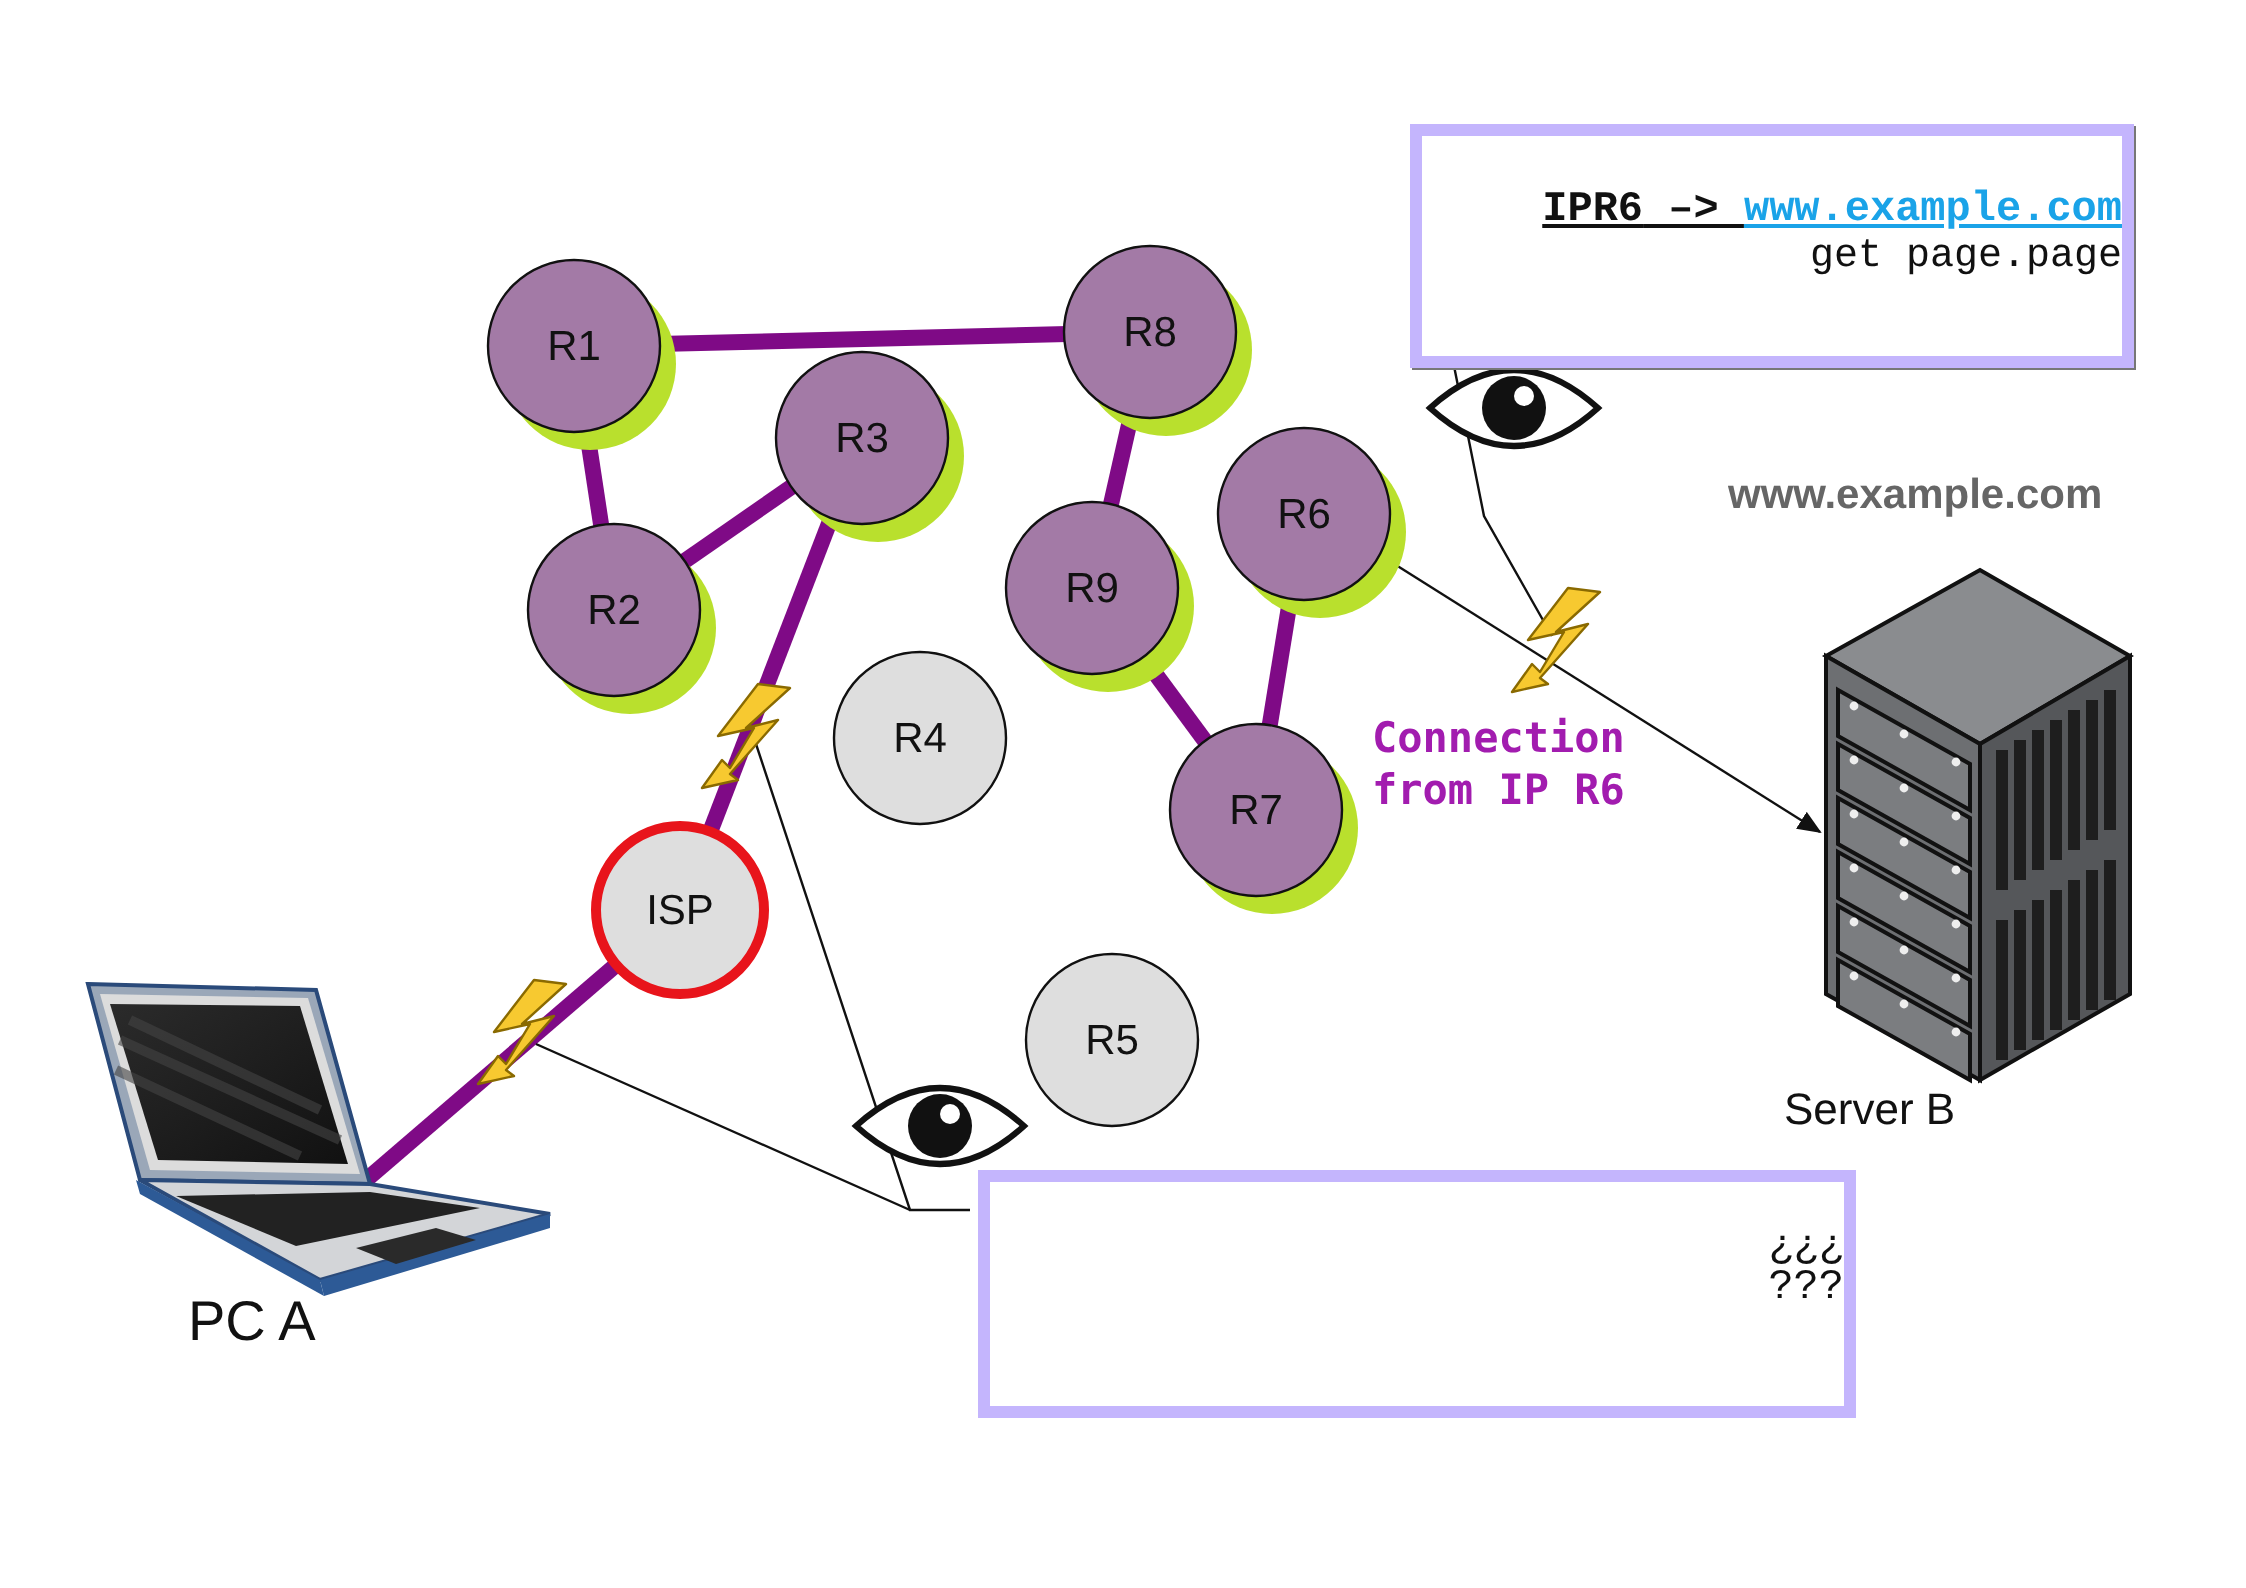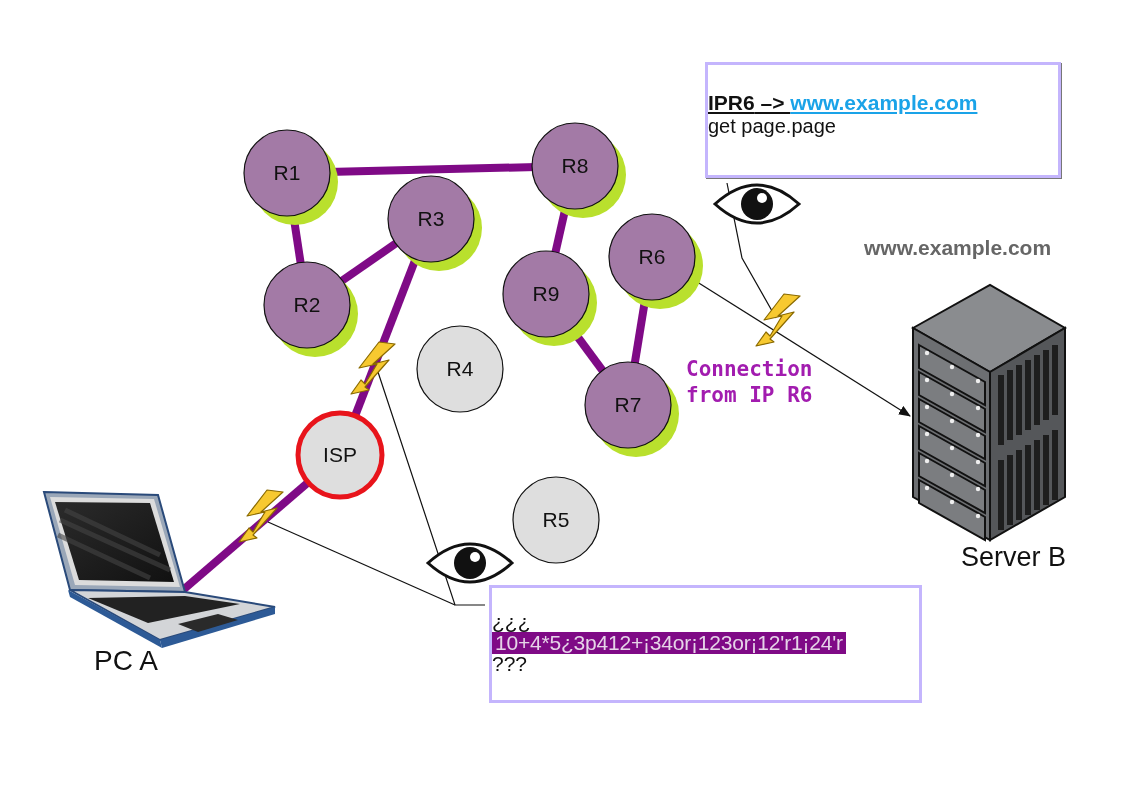--- a/index.html
+++ b/index.html
@@ -1,36 +1,36 @@
 <!DOCTYPE html>
 <html><head>
 <meta charset="utf-8">
 <style>
   html, body { margin: 0; padding: 0; background: #ffffff; }
   body { width: 1123px; height: 794px; position: relative; overflow: hidden;
          font-family: "Liberation Sans", sans-serif; }
   #canvas { position: absolute; left: 0; top: 0; }
   .node-label { font-family: "Liberation Sans", sans-serif; font-size: 21px; fill: #111; }
-  .box { position: absolute; background: #fff; border: 3px solid #c4b5fd; text-align: left;
-         font-family: Liberation Sans, sans-serif; }
+  .box { position: absolute; background: #fff; border: 6px solid #c4b5fd; text-align: right;
+         font-family: Liberation Mono, monospace; }
   #top-box { left: 705px; top: 62px; width: 350px; height: 110px; box-shadow: 1px 1px 0 #777; }
   #top-box .l1 { margin-top: 26px; font-size: 21px; line-height: 24px; }
   #top-box .l1 .ip { font-weight: bold; color: #111; text-decoration: underline; }
   #top-box .l1 .dom { font-weight: bold; color: #1aa3e8; text-decoration: underline; }
   #top-box .l1 .arrow { font-weight: bold; text-decoration: underline; color:#111; }
   #top-box .l2 { font-size: 20px; line-height: 22px; color: #111; }
   #bot-box { left: 489px; top: 585px; width: 427px; height: 112px; }
   #bot-box .q1 { margin-top: 24px; font-size: 21px; line-height: 20px; color: #111; }
   #bot-box .enc { display: inline-block; margin-top: 0; background: #7f0a86; color: #e6d4e8;
                   font-size: 21px; line-height: 22px; padding: 0 3px; letter-spacing: -0.2px;
                   white-space: nowrap; }
   #bot-box .q2 { font-size: 21px; line-height: 20px; color: #111; }
   .lbl { position: absolute; font-family: "Liberation Sans", sans-serif; color: #111; }
   #server-domain { left: 864px; top: 236px; font-size: 21px; font-weight: bold; color: #666; }
-  #server-name { left: 961px; top: 542px; font-size: 27px; }
+  #server-name { left: 892px; top: 542px; font-size: 22px; }
   #pc-name { left: 94px; top: 645px; font-size: 28px; }
   #conn-note { left: 686px; top: 356px; font-size: 21px; line-height: 26px; color: #a21caf;
                font-weight: bold; font-family: "DejaVu Sans Mono", monospace; }
 </style>
 </head>
 <body>
 
 <svg id="canvas" width="1123" height="794">
   <defs>
     <marker id="arrowhead" markerWidth="12" markerHeight="10" refX="11" refY="5" orient="auto" markerUnits="userSpaceOnUse">
@@ -194,21 +194,20 @@
 
 <div id="top-box" class="box">
   <div class="l1">
     <span class="ip">IPR6</span><span class="arrow"> –&gt; </span><span class="dom">www.example.com</span>
   </div>
   <div class="l2">get page.page</div>
 </div>
 
 <div id="bot-box" class="box">
   <div class="q1">¿¿¿</div>
-  <div><span class="enc">10+4*5¿3p412+¡34or¡123or¡12'r1¡24'r</span></div>
   <div class="q2">???</div>
 </div>
 
 <div id="server-domain" class="lbl">www.example.com</div>
 <div id="server-name" class="lbl">Server B</div>
 <div id="pc-name" class="lbl">PC A</div>
 <div id="conn-note" class="lbl">
   <div>Connection</div>
   <div>from IP R6</div>
 </div>

